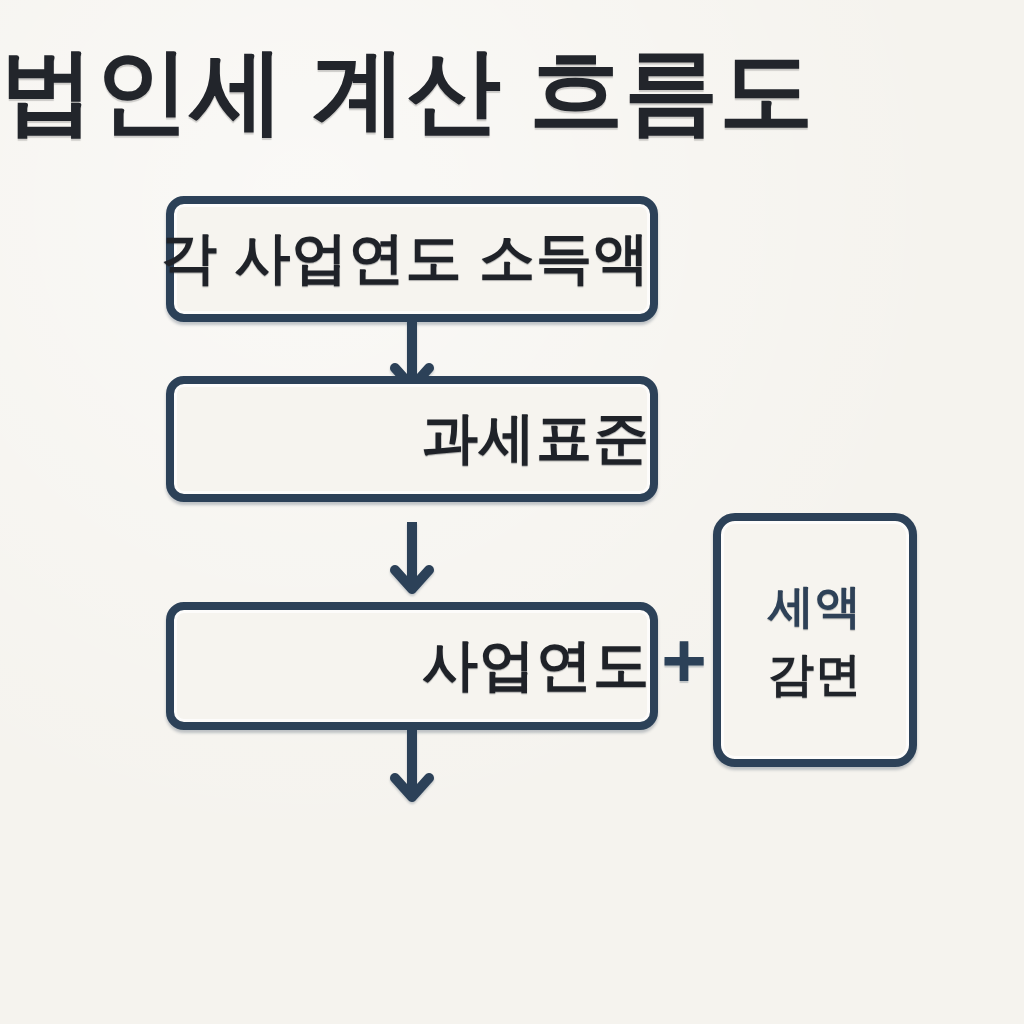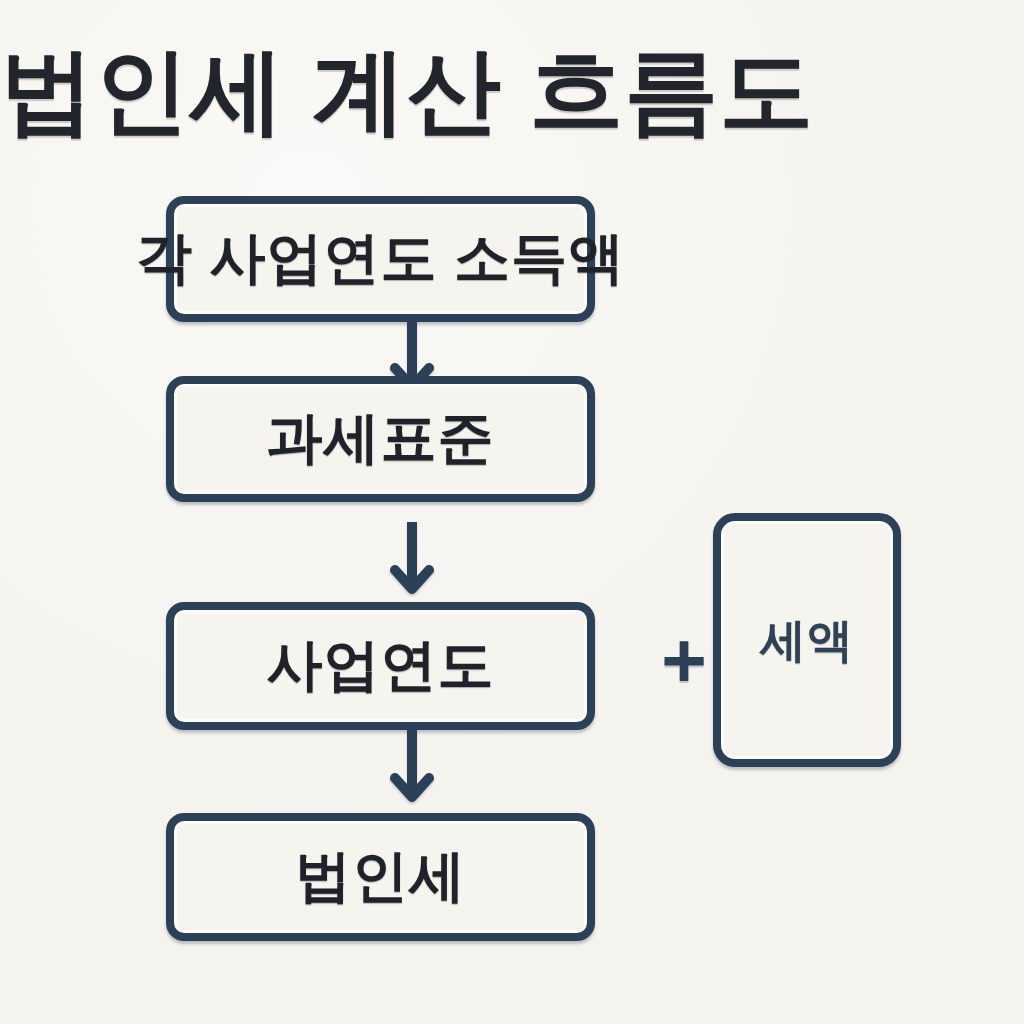--- a/index.html
+++ b/index.html
@@ -23,27 +23,27 @@
     text-align: left;
     font-size: 94px;
     line-height: 1.12;
     font-weight: 900;
     color: #22252b;
     letter-spacing: 1px;
     text-shadow: 0 2px 1px rgba(0,0,0,0.18);
   }
   .box {
     position: absolute;
-    left: 166px; width: 429px;
+    left: 166px; width: 492px;
     box-sizing: border-box;
     border: 8px solid #2c4158;
     border-radius: 18px;
     background: #f6f4ef;
     box-shadow: 0 3px 3px rgba(44,62,84,0.28), inset 0 0 0 3px rgba(255,255,255,0.75);
-    display: flex; align-items: center; justify-content: center;
+    display: flex; align-items: center; justify-content: flex-end;
   }
   .box-label {
     font-size: 56px;
     font-weight: 800;
     color: #1f2228;
     letter-spacing: 1px;
     text-shadow: 0 1px 1px rgba(30,34,40,0.35);
     white-space: nowrap;
   }
   .box1 { top: 196px; height: 126px; }
@@ -67,21 +67,21 @@
     text-align: center;
     font-size: 78px;
     line-height: 84px;
     font-weight: 700;
     color: #2c4158;
     text-shadow: 0 2px 1px rgba(44,62,84,0.25);
   }
   .side-box {
     position: absolute;
     left: 713px; top: 513px;
-    width: 188px; height: 254px;
+    width: 204px; height: 254px;
     box-sizing: border-box;
     border: 8px solid #2c4158;
     border-radius: 22px;
     background: #f6f4ef;
     box-shadow: 0 3px 3px rgba(44,62,84,0.28), inset 0 0 0 3px rgba(255,255,255,0.75);
     display: flex; flex-direction: column;
     align-items: center; justify-content: center;
   }
   .side-line {
     font-size: 46px;
@@ -118,23 +118,21 @@
   </svg>
 
   <div class="box box3">
     <span class="box-label">사업연도</span>
   </div>
 
   <span class="plus">+</span>
 
   <div class="side-box">
     <span class="side-line side-navy">세액</span>
+    <span class="side-line side-dark">감면</span>
   </div>
 
   <svg class="arrow arrow3" viewBox="0 0 48 80" xmlns="http://www.w3.org/2000/svg">
     <path d="M24 0 V66 M7 48 L24 67 L41 48" fill="none" stroke="#2c4158" stroke-width="10" stroke-linecap="round" stroke-linejoin="round"></path>
   </svg>
 
-  <div class="box box4">
-    <span class="box-label">법인세</span>
-  </div>
 
 </div>
 
 </body></html>

